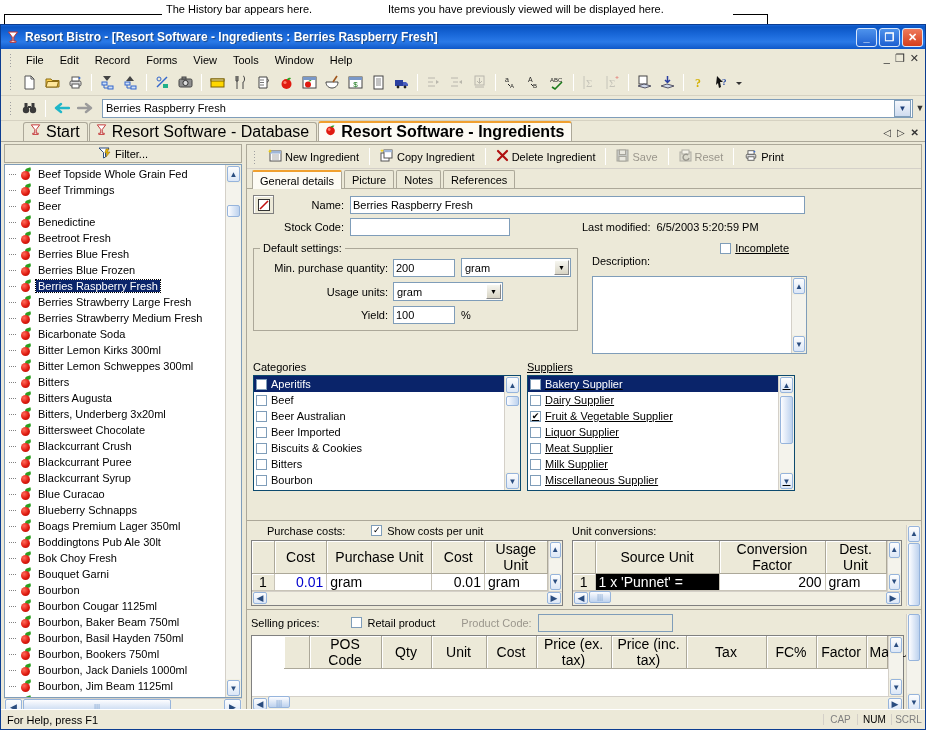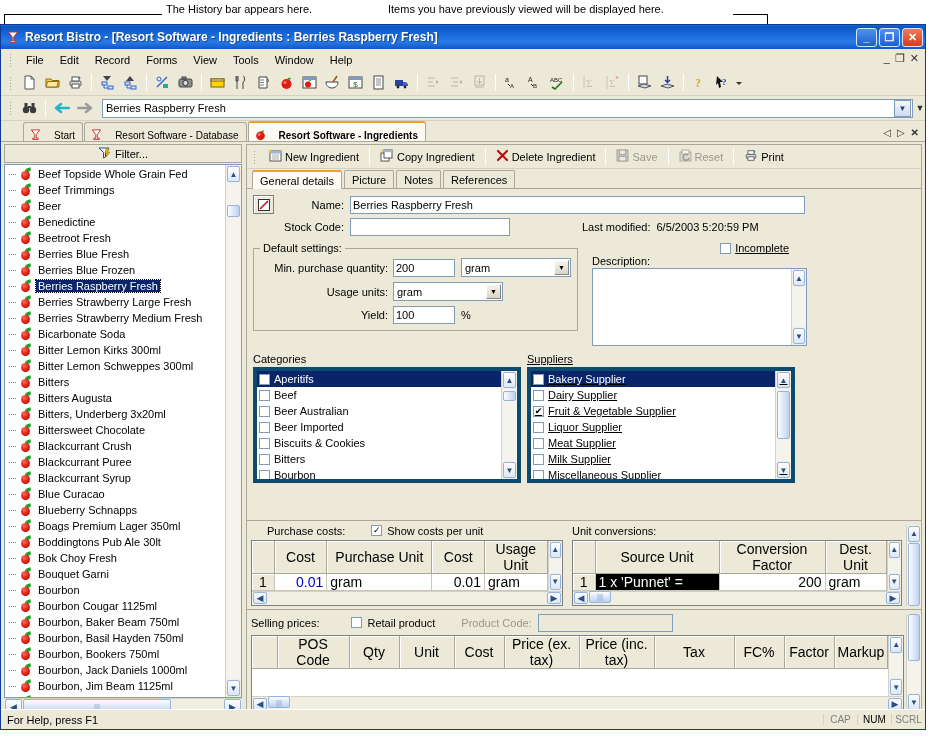--- a/index.html
+++ b/index.html
@@ -101,23 +101,23 @@
   .hist-tail { width: 10px; text-align: center; color: #333; font-size: 9px; }
 
   
   .tabstrip {
     height: 21px; background: #ece9d8;
     display: flex; align-items: flex-end; padding-left: 22px;
     position: relative; border-bottom: 1px solid #aca899;
   }
   .mtab {
     height: 19px; padding: 0 7px 0 5px;
-    display: flex; align-items: flex-end; gap: 12px;
+    display: flex; align-items: flex-start; gap: 4px;
     background: #ece9d8; border: 1px solid #aca899; border-bottom: none;
-    border-radius: 3px 3px 0 0; font-size: 10px; margin-right: 1px;
+    border-radius: 3px 3px 0 0; font-size: 16px; margin-right: 1px;
   }
   .mtab.active {
     background: #fdfbf4; font-weight: bold;
     border-top: 2px solid #f0a030; height: 20px;
   }
   .tab-nav { position: absolute; right: 6px; bottom: 3px; display: flex; gap: 6px;
              font-size: 10px; color: #333; align-items: center; }
 
   
   .body { display: flex; height: 572px; background: #ece9d8; padding: 2px 3px 0 3px; }
@@ -203,21 +203,21 @@
                   border: 1px solid #888; border-top-color:#fff; border-left-color:#fff;
                   display: flex; align-items:center; justify-content:center; font-size: 7px; }
 
   fieldset.grp { border: 1px solid #aca899; margin: 0; padding: 4px 6px 6px 6px; }
   fieldset.grp > legend { font-size: 11px; padding: 0 3px; }
 
   .chk { width: 11px; height: 11px; border: 1px solid #7f9db9;
          background: #fff; display: inline-flex; align-items: center;
          justify-content: center; font-size: 9px; line-height: 1; color: #000; }
 
-  .listbox { border: 4px solid #0c4a6e; background: #fff; display: flex; overflow: hidden; }
+  .listbox { border: 1px solid #0c4a6e; background: #fff; display: flex; overflow: hidden; }
   .lb-items { flex: 1; overflow: hidden; }
   .lb-row { height: 16px; display: flex; align-items: center; gap: 4px;
             padding-left: 2px; font-size: 11px; white-space: nowrap; }
   .lb-row.sel { background: #0a246a; color: #fff; }
 
   
   .gridwrap { border: 1px solid #808080; background: #fff; display:flex; flex-direction:column; }
   table.grid { border-collapse: collapse; width: 100%; font-size: 14px; table-layout: fixed; }
   table.grid th {
     background: #ece9d8; border: 1px solid #aca899; border-top:none; border-left:none;
@@ -988,21 +988,21 @@
                 <span style="margin-left:6px;">%</span>
               </div>
             </fieldset>
 
             <div style="margin-left:14px; width:215px;">
               <div class="row" style="justify-content:flex-end; margin-bottom:1px;">
                 <span class="chk"></span>
                 <span style="margin-left:4px; text-decoration:underline; text-decoration-skip-ink:none;">Incomplete</span>
                 <span style="width:18px;"></span>
               </div>
-              <div style="margin-bottom:1px;">Description:</div>
+              <div style="margin-bottom:9px;">Description:</div>
               <div style="border:1px solid #7f9db9; background:#fff; height:78px; display:flex;">
                 <div style="flex:1;"></div>
                 <div class="vsb" style="width:15px; border-left:1px solid #d4d0c8;">
                   <div class="sb-arrow">▲</div>
                   <div class="sb-track"></div>
                   <div class="sb-arrow">▼</div>
                 </div>
               </div>
             </div>
           </div>
@@ -1204,21 +1204,21 @@
         <div style="display:flex; border-top:1px solid #aca899; padding:4px 0 2px 4px;">
           <div style="flex:1;">
             <div class="row" style="margin-bottom:3px;">
               <span>Selling prices:</span>
               <span class="chk" style="margin-left:32px;"></span>
               <span style="margin-left:5px;">Retail product</span>
               <span style="margin-left:26px; color:#9a968c;">Product Code:</span>
               <span class="inp" style="width:135px; margin-left:6px; background:#ece9d8;"></span>
             </div>
             <div class="gridwrap">
-              <div style="display:flex;">
+              <div style="display:flex;padding-left:32px;">
                 <table class="grid" id="sp-table">
                   <colgroup>
                       <col style="width:25px">
                       <col style="width:72px">
                       <col style="width:50px">
                       <col style="width:55px">
                       <col style="width:50px">
                       <col style="width:75px">
                       <col style="width:75px">
                       <col style="width:80px">

